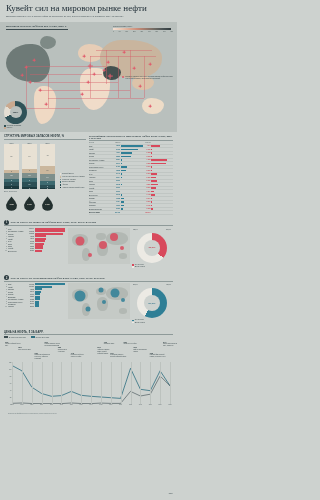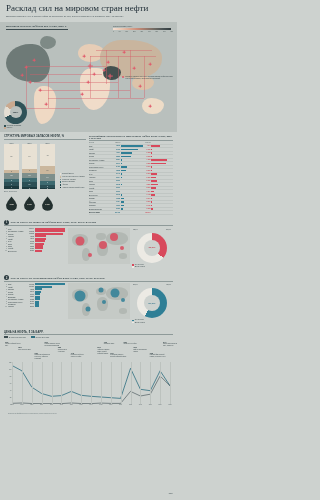--- a/index.html
+++ b/index.html
@@ -138,21 +138,21 @@
   .ann b{display:block;font-size:1.5px;color:#2b3a3f;}
   .src{font-size:1.4px;color:#6d7a7c;padding:1px 4px 0 4px;}
   .logo{position:absolute;right:4px;bottom:6px;font-size:2px;font-weight:bold;color:#4a585c;text-align:right;}
 </style>
 </head>
 <body>
 
 <div class="page">
 
   <div class="header">
-    <div class="title">Расклад сил на мировом стран нефти</div>
+    <div class="title">Кувейт сил на мировом рынке нефти</div>
     <div class="subtitle">Динамика мировых цен и потоки нефти за последние 30 лет; данные приведены в долларах США за баррель</div>
   </div>
 
   <div class="mappanel">
     <div class="map-title">
       <div class="sec-head">Мировые потоки нефти в 2014 году, млн т</div>
     </div>
     <div class="map-underline"></div>
 
     <div class="continent" style="left:6px;top:22px;width:44px;height:38px;background:#6e7a77;border-radius:55% 40% 30% 60%/50% 55% 45% 50%;"></div>

